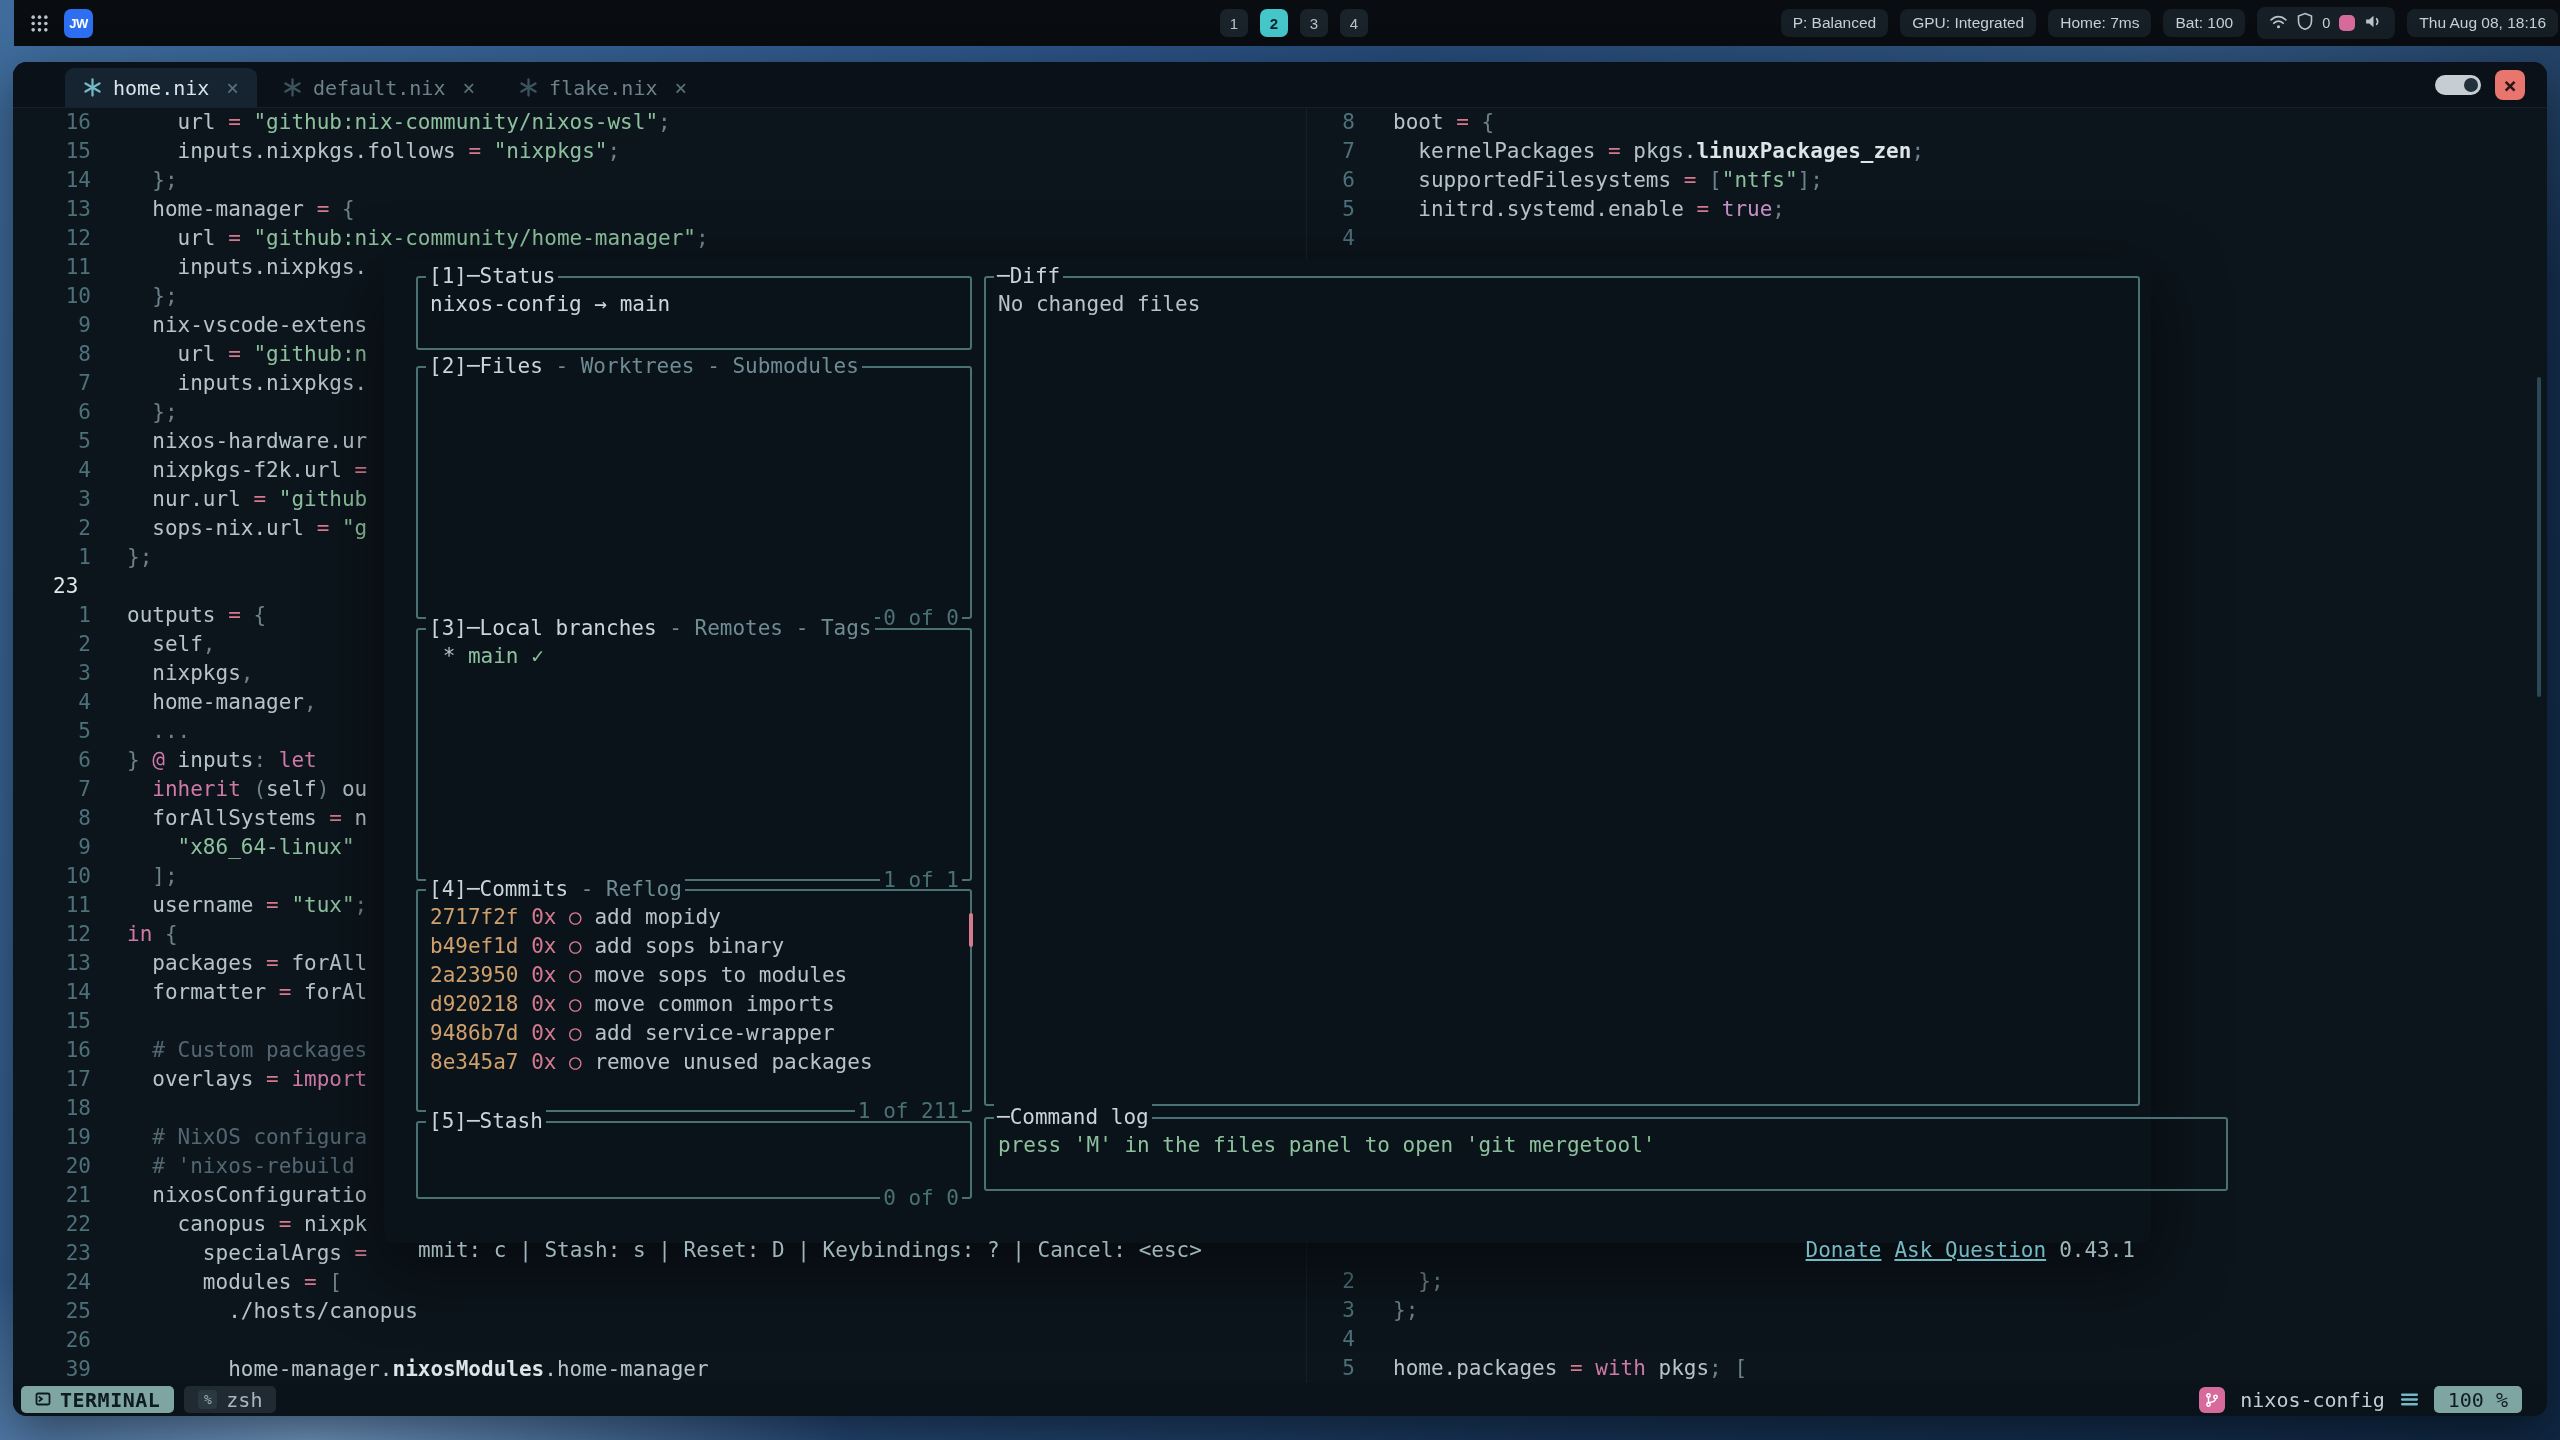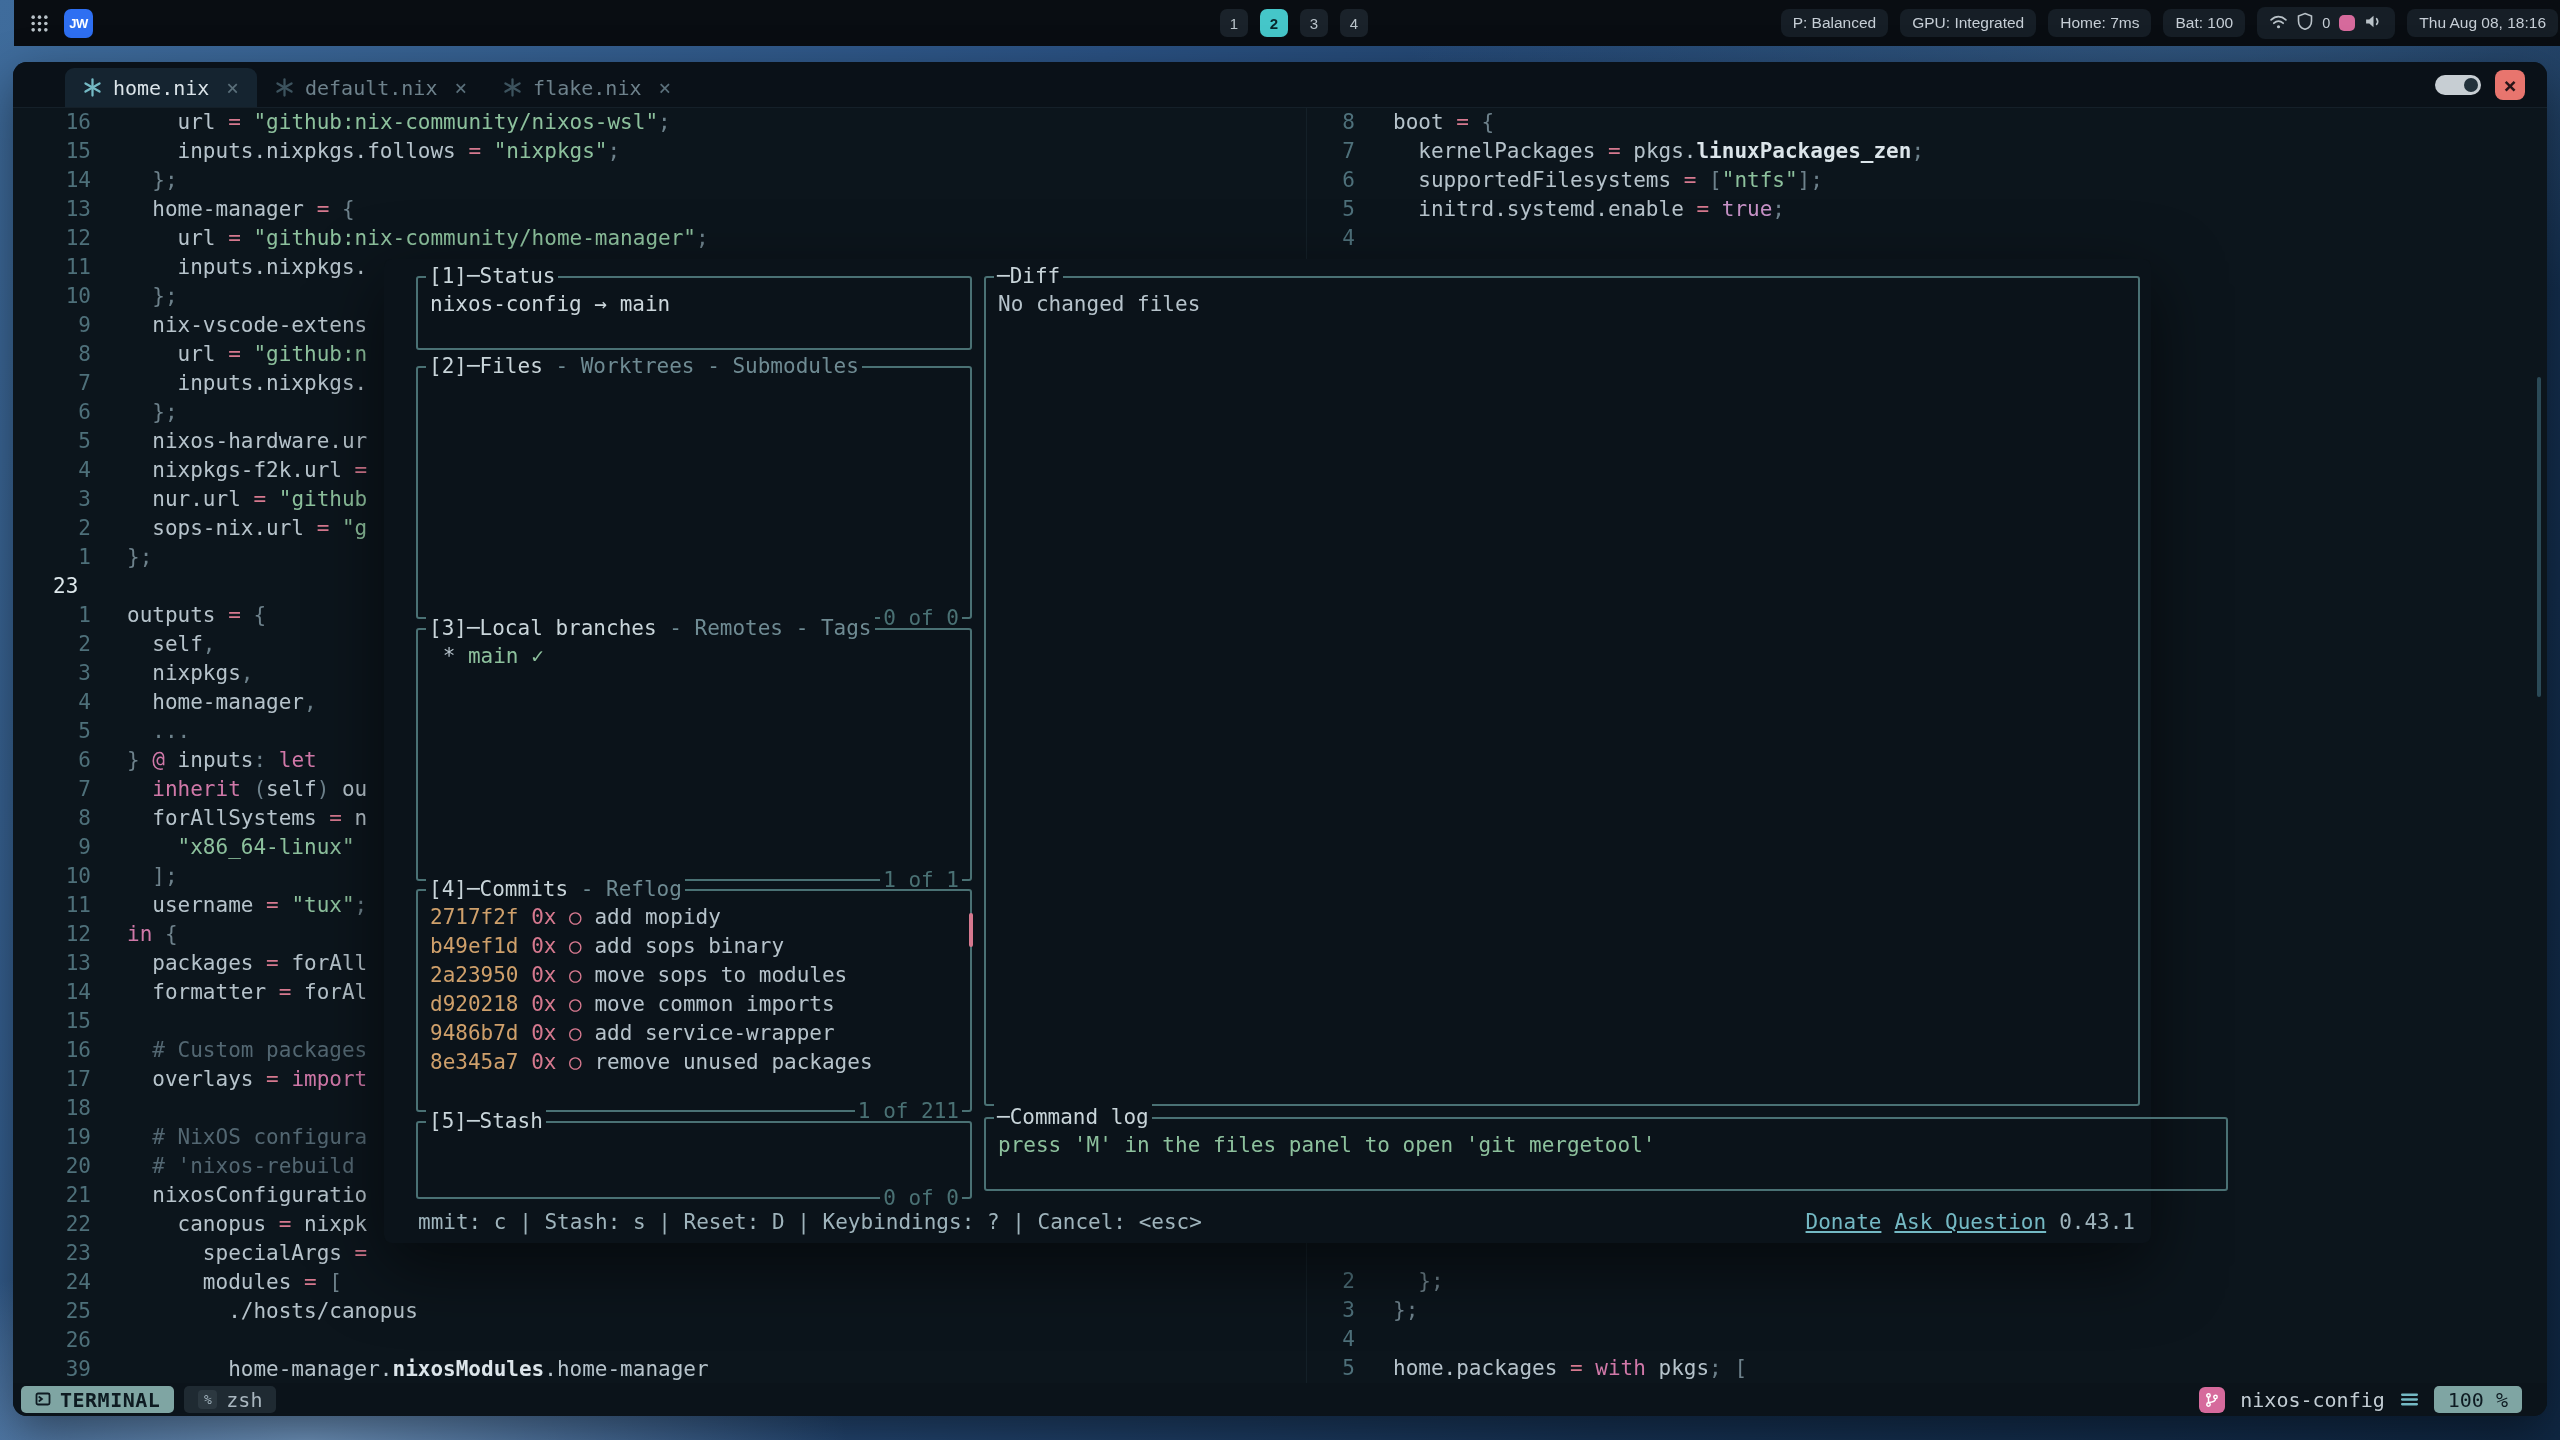--- a/index.html
+++ b/index.html
@@ -37,21 +37,21 @@
   .ws.active{background:var(--ws-active-bg);color:var(--ws-active-fg);font-weight:bold}
   .bar-right{margin-left:auto;display:flex;align-items:center;gap:12px;padding-right:16px}
   .chip{background:var(--chip-bg);border-radius:8px;padding:5px 12px;display:flex;align-items:center;gap:9px;white-space:nowrap}
   .tray-count{font-size:14.5px}
   .pink-dot{width:16px;height:16px;border-radius:5px;background:var(--pink);display:inline-block}
   
   .window{position:absolute;left:13px;top:62px;width:2534px;height:1354px;background:var(--win-bg);
     border-radius:14px;overflow:hidden;display:flex;flex-direction:column;box-shadow:0 18px 50px rgba(0,0,0,.45)}
   .tabbar{height:46px;flex:none;background:var(--tabbar-bg);display:flex;align-items:flex-end;
     padding-left:52px;border-bottom:1px solid #152029;position:relative;font-size:20px}
-  .tab{height:39px;display:flex;align-items:center;gap:11px;padding:0 18px;
+  .tab{height:39px;display:flex;align-items:center;gap:11px;padding:0 18px;margin-right:8px;
     color:var(--dim);border-radius:9px 9px 0 0}
   .tab.active{background:var(--tab-active-bg);color:var(--fg-bright)}
   .tab .nix-ic{display:flex;align-items:center;opacity:.75}
   .tab.active .nix-ic{opacity:1}
   .tab-close{color:#5a6f7a;margin-left:6px;font-size:21px}
   .win-controls{position:absolute;right:22px;top:8px;display:flex;align-items:center;gap:14px}
   .toggle{width:46px;height:20px;border-radius:10px;background:var(--toggle-gray);position:relative;display:inline-block}
   .toggle .knob{position:absolute;right:3px;top:3px;width:14px;height:14px;border-radius:50%;background:#22313b}
   .close-btn{width:30px;height:30px;border-radius:8px;background:var(--close-red);color:#271519;
     display:flex;align-items:center;justify-content:center;font-size:22px;font-weight:bold}
@@ -87,21 +87,21 @@
   .p-stash{left:32px;top:862px;width:556px;height:78px}
   .p-diff{left:600px;top:17px;width:1156px;height:830px}
   .p-cmdlog{left:600px;top:858px;width:1244px;height:74px}
   .status-content{color:#ccd7dc}
   .branch-row .star{color:var(--fg)}
   .branch-row .bname{color:var(--green)}
   .commit-row{height:29px;white-space:pre}
   .c-hash{color:var(--hash)} .c-tag{color:var(--red)} .c-mark{color:var(--red)} .c-msg{color:var(--fg)}
   .commits-thumb{position:absolute;right:-3px;top:22px;width:4px;height:34px;background:var(--red);border-radius:2px}
   .cmdlog-msg{color:var(--green)}
-  .lg-keybar{position:absolute;left:34px;right:16px;top:949px;display:flex;justify-content:space-between;white-space:pre}
+  .lg-keybar{position:absolute;left:34px;right:16px;top:977px;display:flex;justify-content:space-between;white-space:pre}
   .lg-keybar .keys{color:#9fb4bc}
   .lg-links{display:flex;gap:13px;align-items:center}
   .lg-links a{color:var(--link);text-decoration:underline;cursor:pointer}
   .lg-version{color:#9fb4bc}
   
   .statusline{height:33px;flex:none;background:#0b131a;display:flex;align-items:center;
     padding:0 25px 0 8px;font-size:20px}
   .sl-chip{display:flex;align-items:center;gap:9px;height:27px;padding:0 14px;border-radius:5px}
   .sl-mode{background:var(--sl-teal);color:#0e1b22;font-weight:bold;letter-spacing:.5px}
   .sl-shell{background:var(--sl-dark);color:#a9b6bf;margin-left:10px}

